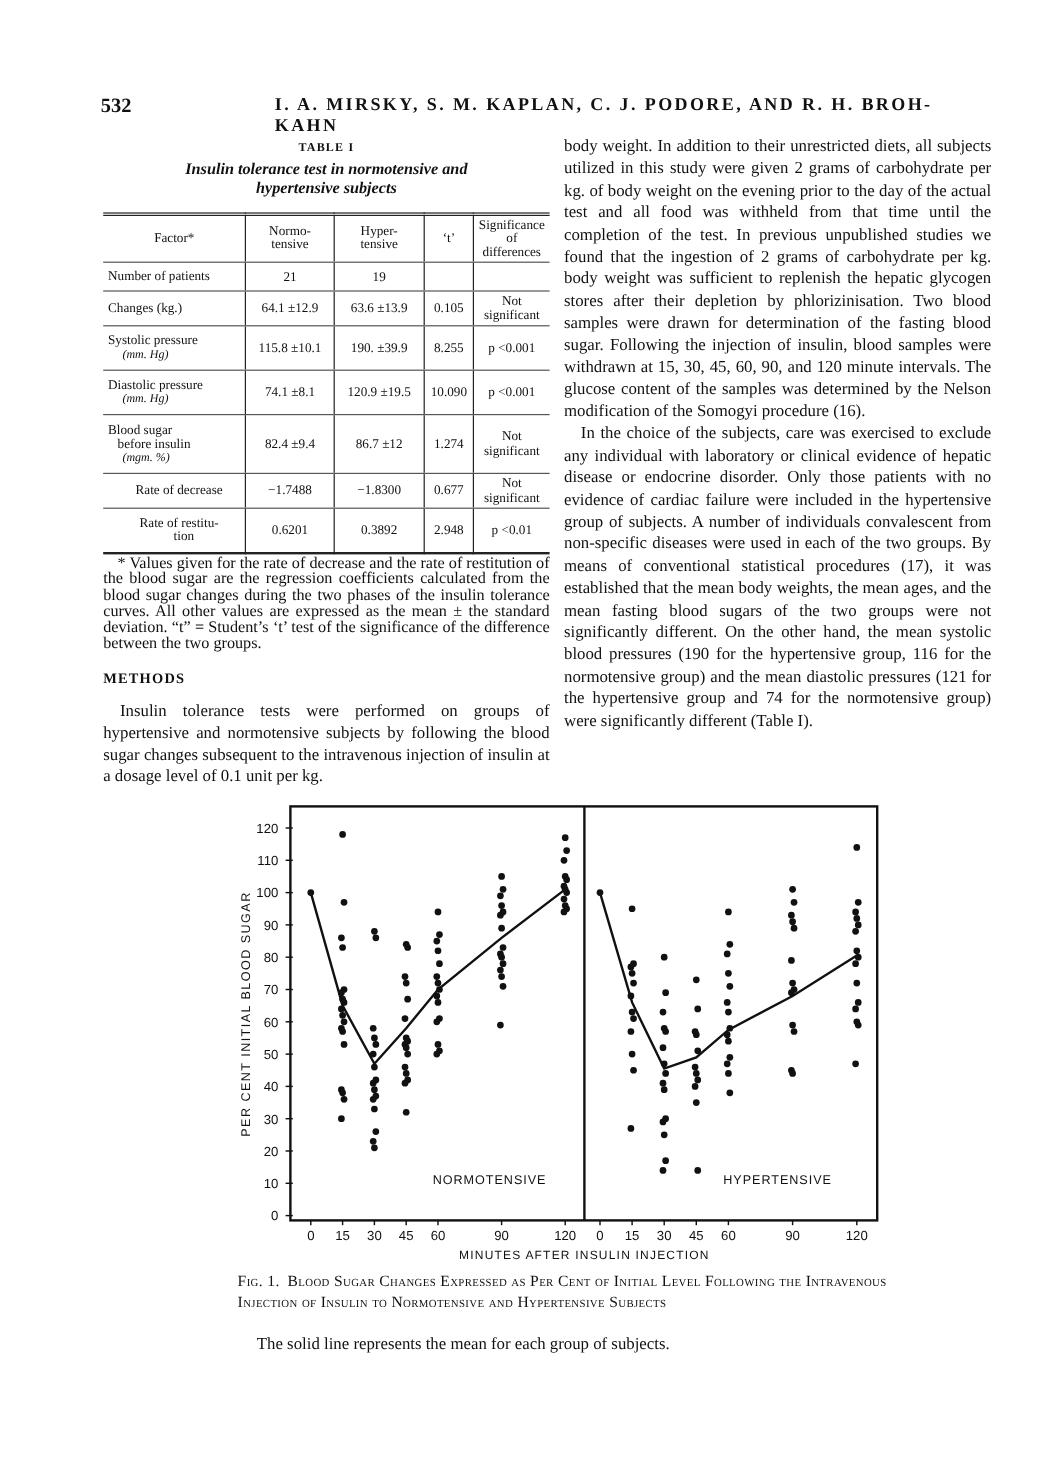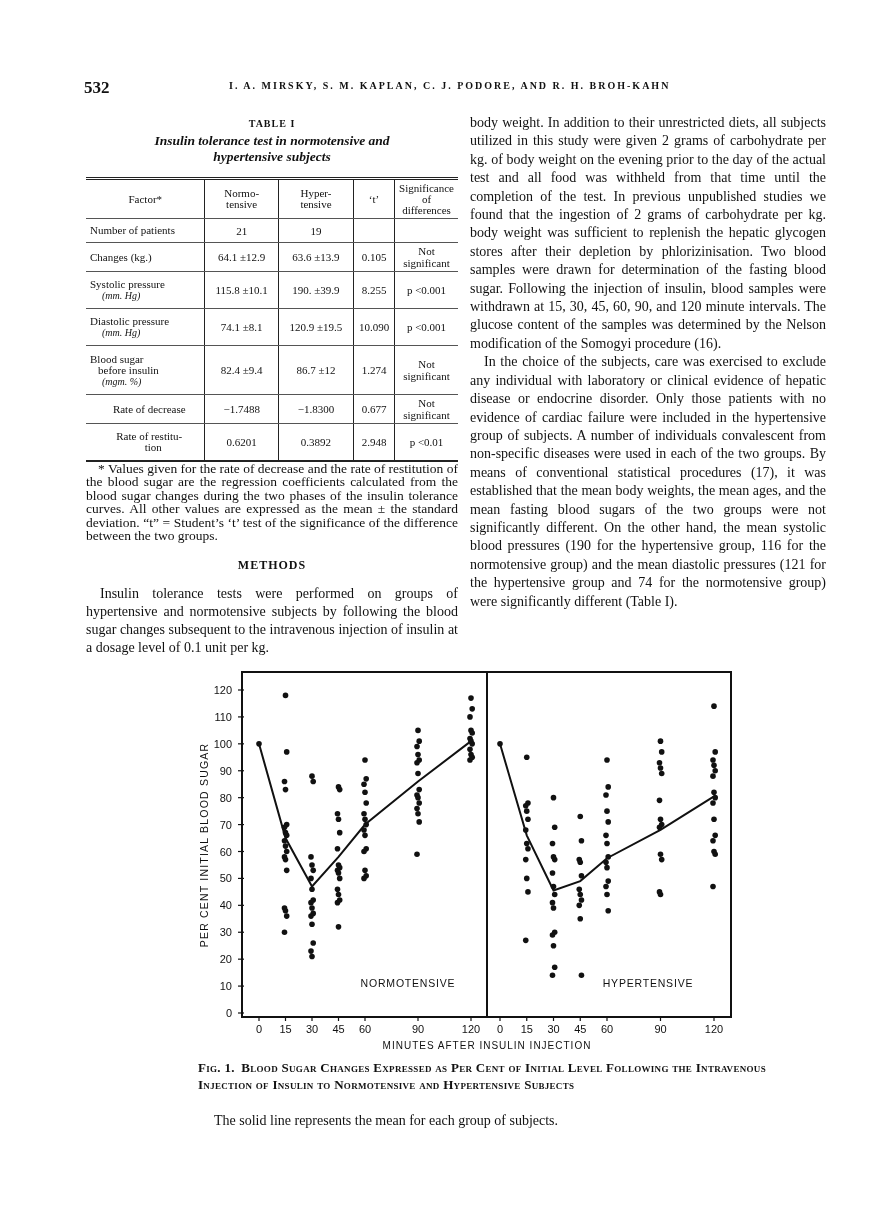--- a/index.html
+++ b/index.html
@@ -3,51 +3,51 @@
 <meta charset="utf-8">
 <style>
   html, body { margin: 0; padding: 0; background: #ffffff; }
   body {
     width: 880px; height: 1219px; position: relative; overflow: hidden;
     font-family: "Liberation Serif", "DejaVu Serif", serif; color: #111;
   }
   .abs { position: absolute; }
   .running-head { top: 78px; left: 84px; width: 740px; font-size: 15px; font-weight: bold; letter-spacing: 1.5px; }
   .running-head .pg { position: absolute; left: 0; top: 0; font-size: 17px; letter-spacing: 0; }
-  .running-head .authors { position: absolute; left: 145px; top: 2px; font-size: 10px; letter-spacing: 2px; }
+  .running-head .authors { position: absolute; left: 145px; top: 2px; font-size: 15px; letter-spacing: 2px; }
 
   .table-block { left: 86px; top: 118px; width: 372px; }
   .table-label { text-align: center; font-size: 10px; font-weight: bold; letter-spacing: 1px; }
   .table-caption { text-align: center; font-style: italic; font-weight: bold; font-size: 13.5px; line-height: 16px; margin-top: 4px; }
 
   table.t1 { border-collapse: collapse; width: 372px; margin-top: 12px; font-size: 11px;
              border-top: 3px double #222; border-bottom: 2px solid #222; }
   table.t1 th, table.t1 td { border-left: 1.5px solid #222; border-bottom: 1.5px solid #555; padding: 2px 4px; vertical-align: middle; }
   table.t1 th:first-child, table.t1 td:first-child { border-left: none; }
   table.t1 th { font-weight: normal; text-align: center; line-height: 11px; height: 34px; }
   table.t1 td { height: 19px; text-align: center; }
   table.t1 td.factor { text-align: left; line-height: 11px; white-space: nowrap; }
   table.t1 td.factor .unit { font-style: italic; font-size: 10px; padding-left: 12px; display: block; }
   table.t1 td.factor .sub { display: block; padding-left: 8px; }
   table.t1 td.indent { padding-left: 12px; text-align: center; }
   table.t1 tr.tall td { height: 32px; }
   table.t1 tr.taller td { height: 44px; }
 
   .footnote { left: 86px; top: 462px; width: 372px; font-size: 13.5px; line-height: 13.4px; text-align: justify; }
   .footnote p { margin: 0; text-indent: 12px; }
-  .methods-head { left: 86px; top: 558px; width: 372px; text-align: center; font-size: 12px; font-weight: bold; letter-spacing: 1px; }
+  .methods-head { left: 86px; top: 558px; width: 372px; font-size: 12px; font-weight: bold; letter-spacing: 1px; }
   .methods-para { left: 86px; top: 585px; width: 372px; font-size: 14px; line-height: 18px; text-align: justify; }
   .methods-para p { margin: 0; text-indent: 14px; }
 
   .col-right { left: 470px; top: 114px; width: 356px; font-size: 14px; line-height: 18.4px; text-align: justify; }
   .col-right p { margin: 0; }
   .col-right p.indent { text-indent: 14px; }
 
   .figure { left: 180px; top: 660px; width: 600px; height: 400px; }
-  .fig-caption { left: 198px; top: 1060px; width: 570px; font-size: 13px; line-height: 16.5px; font-weight: bold; }
+  .fig-caption { left: 198px; top: 1060px; width: 570px; font-size: 13px; line-height: 16.5px; }
   .fig-caption .sc { font-variant: small-caps; letter-spacing: 0.3px; }
   .fig-note { left: 214px; top: 1113px; width: 560px; font-size: 14px; }
   svg text { font-family: "Liberation Sans", "DejaVu Sans", sans-serif; }
 </style>
 </head>
 <body>
 
 <div class="abs running-head">
   <span class="pg">532</span>
   <span class="authors">I. A. MIRSKY, S. M. KAPLAN, C. J. PODORE, AND R. H. BROH-KAHN</span>

